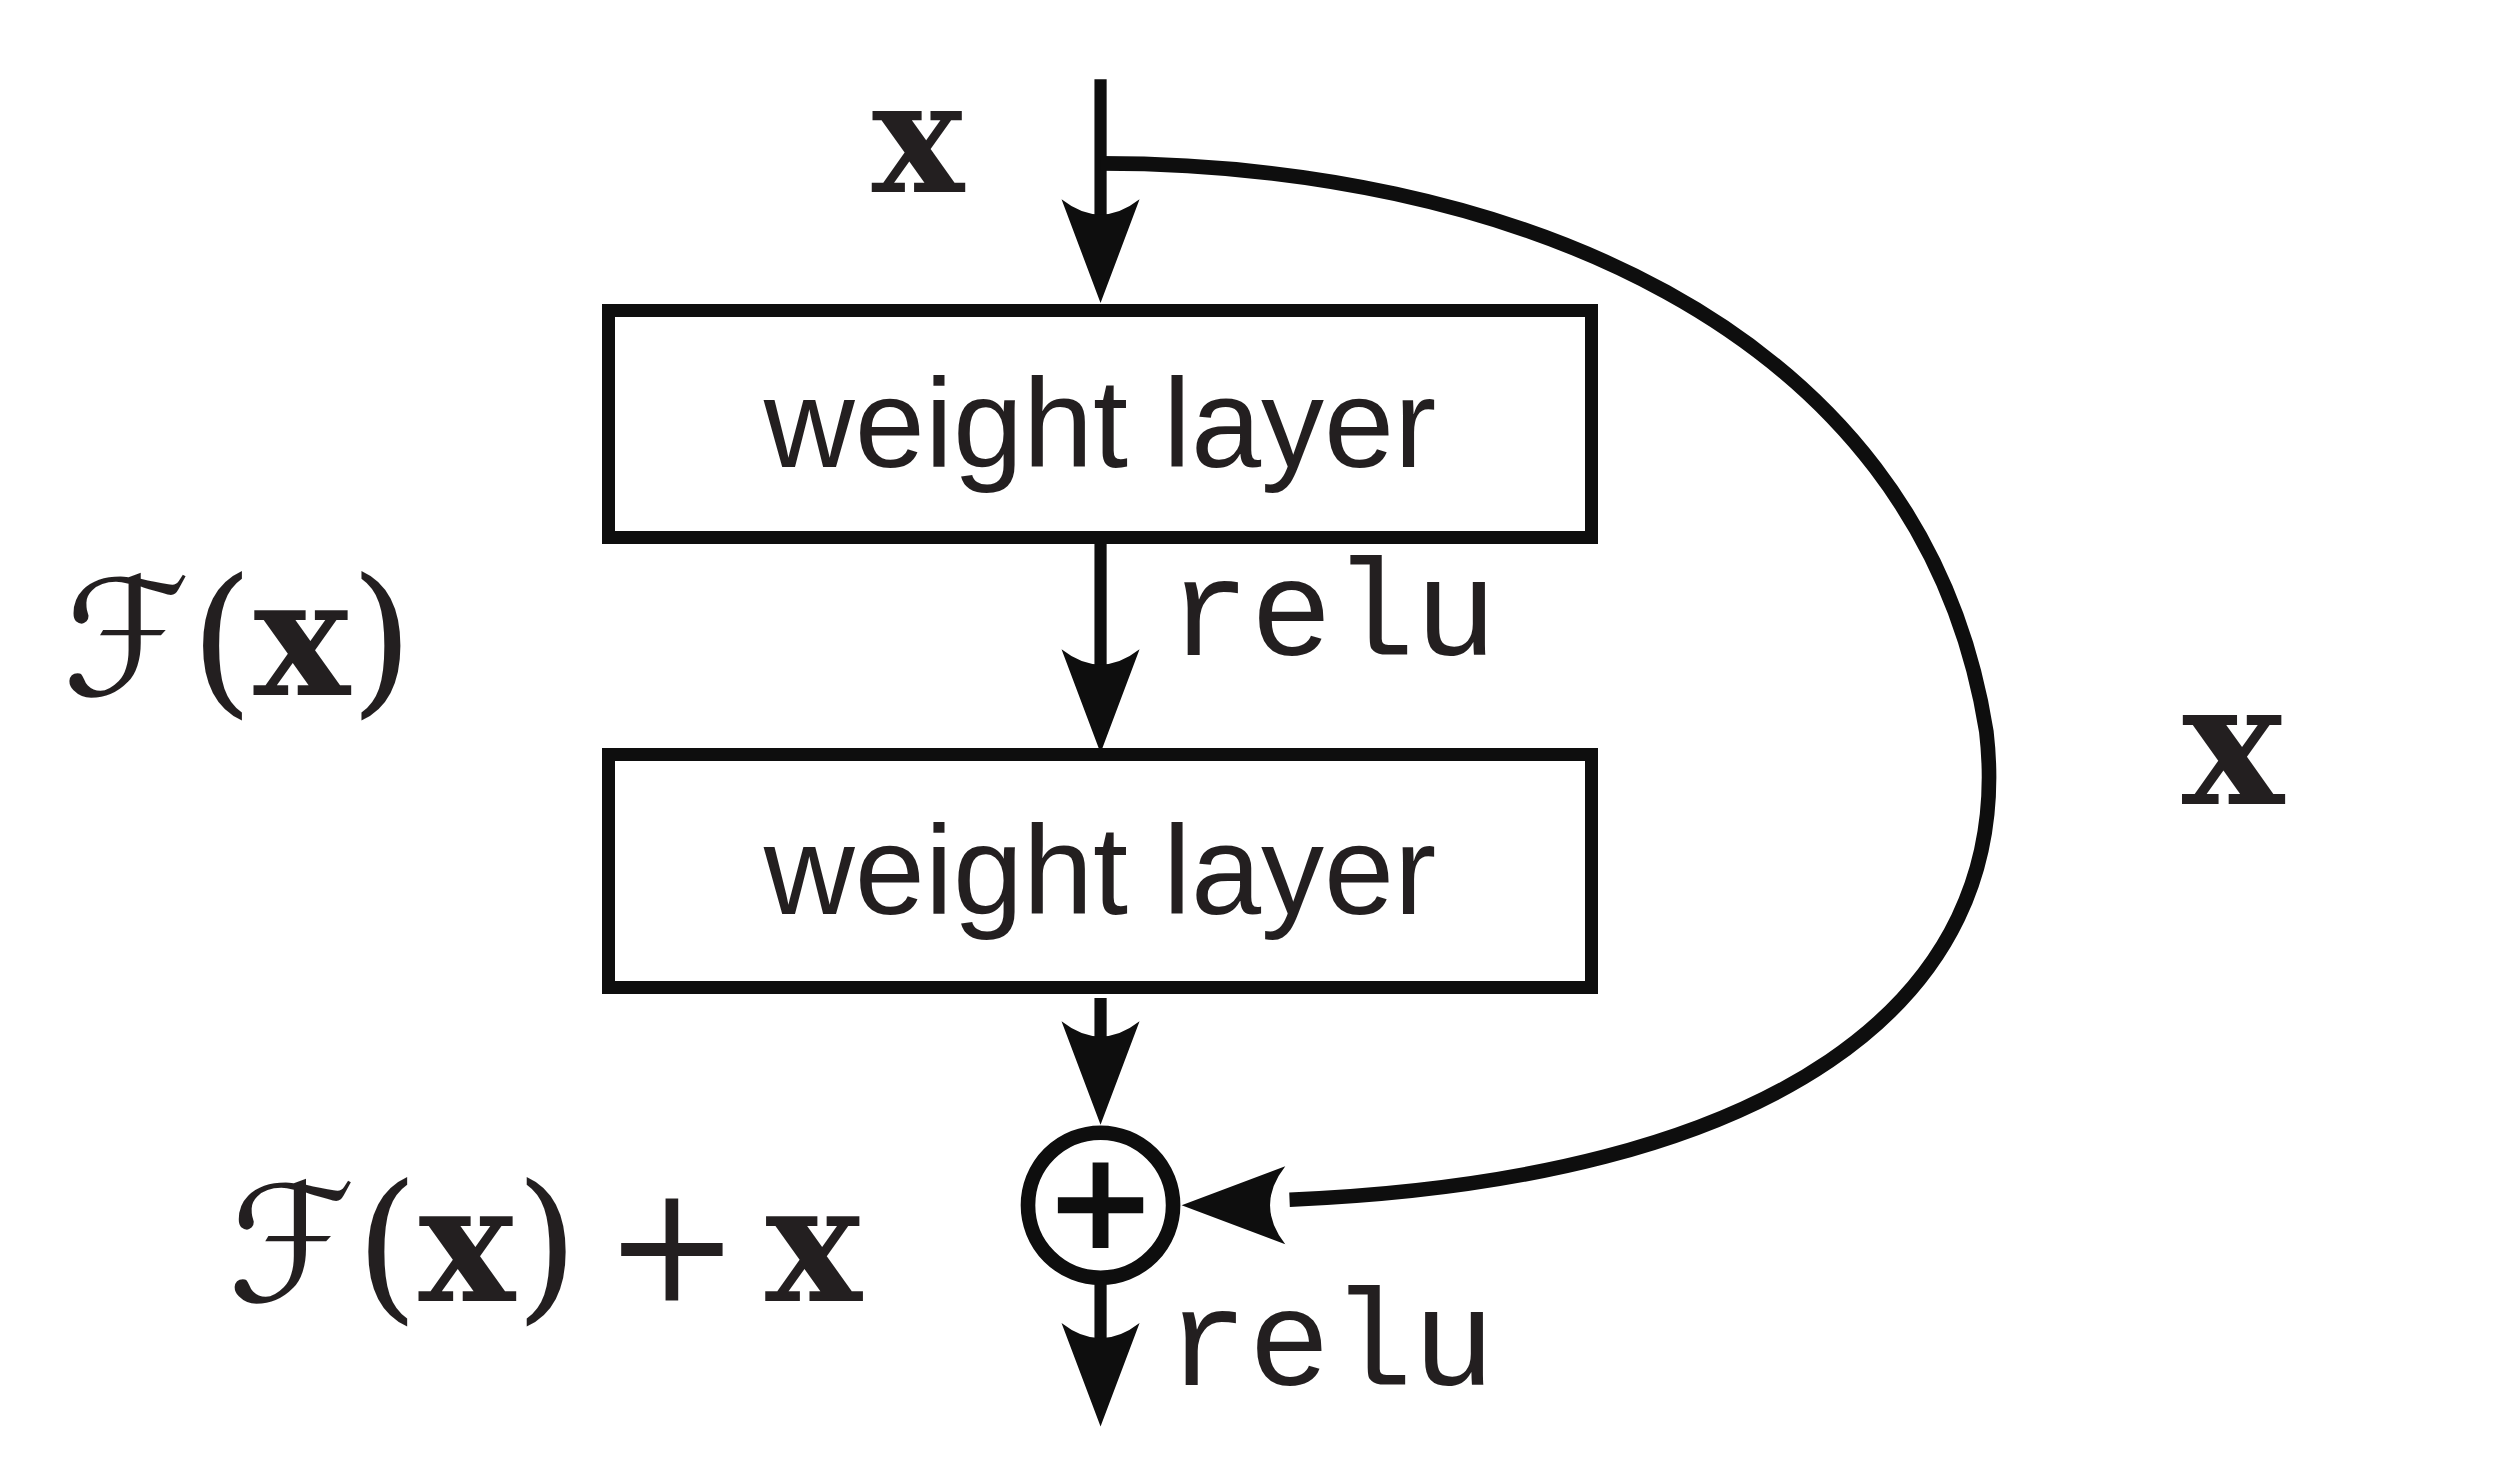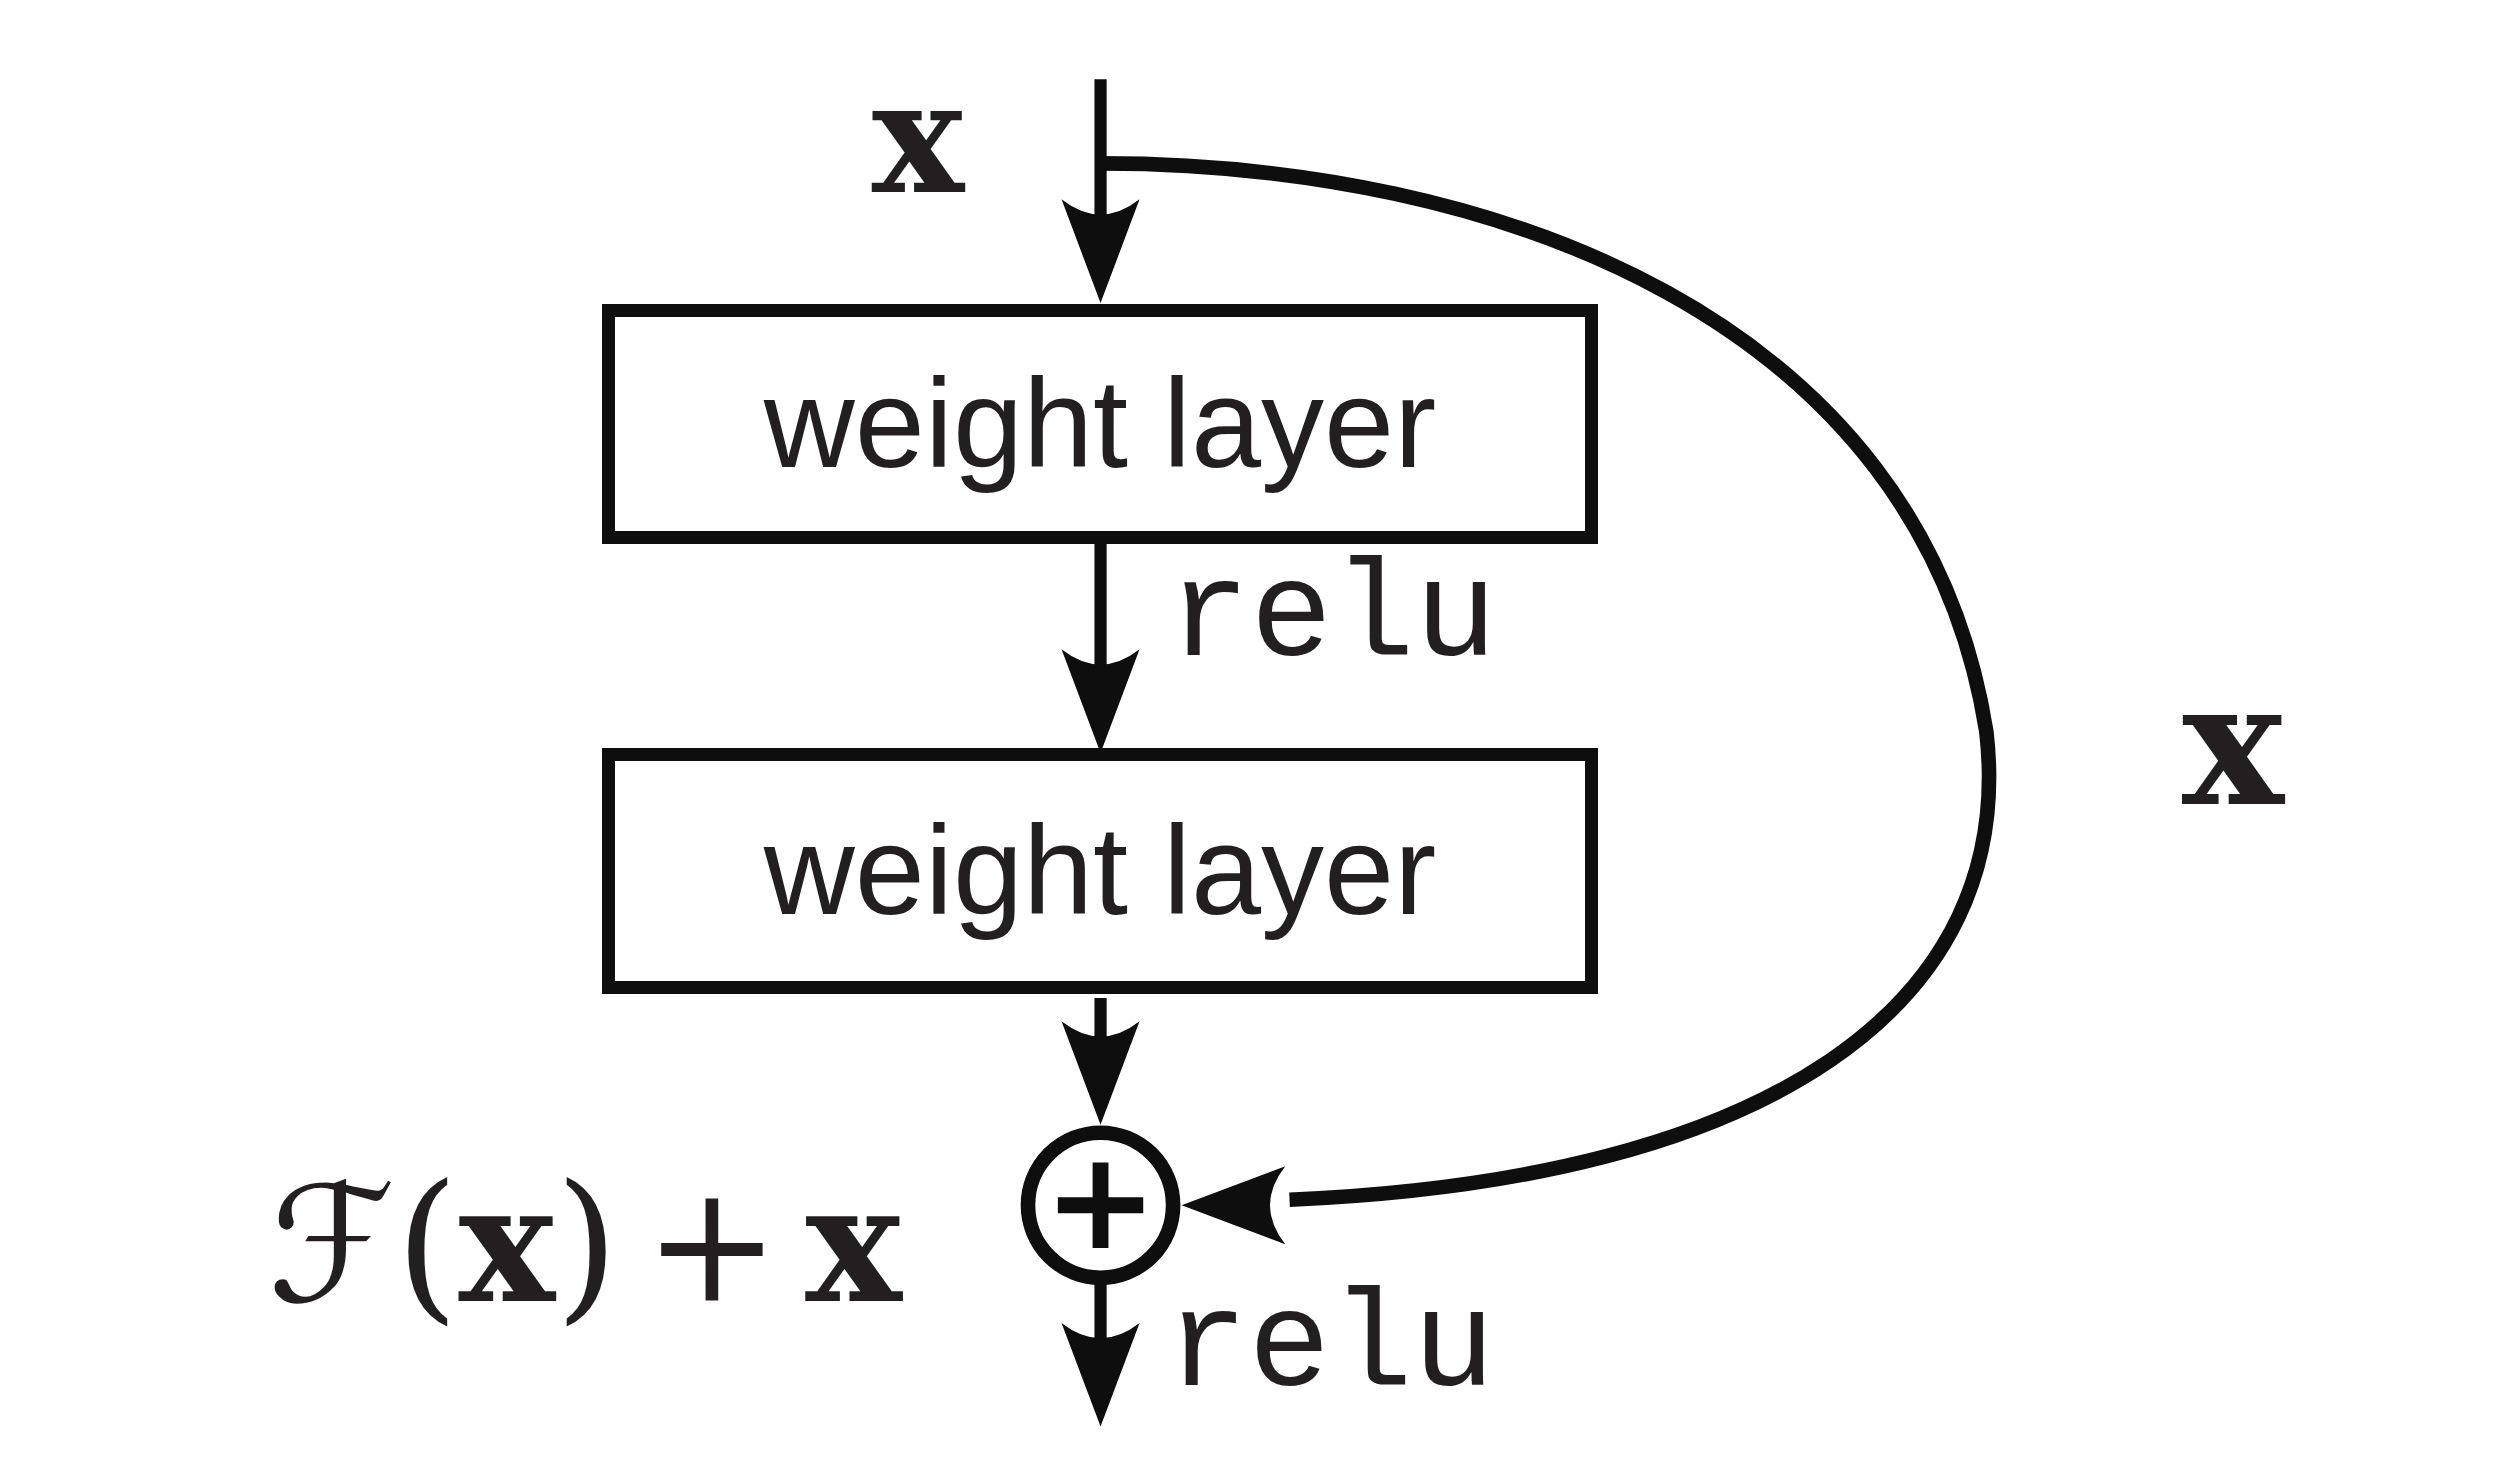--- a/index.html
+++ b/index.html
@@ -52,21 +52,21 @@
     line-height: 1;
   }
   .center  { transform: translate(-50%, -50%); }
   .vcenter { transform: translateY(-50%); }
   .serif { font-family: "DejaVu Serif", "DejaVu Sans", serif; }
   .bold  { font-weight: bold; }
   .sans-225 { font-size: 137px; font-family: Liberation Mono, monospace; }
   .lbl-input-x   { left: 918px; top: 137px;  font-size: 155px; }
   .lbl-relu-mid  { left: 1168px; top: 618px; }
   .lbl-fx        { left: 238px;  top: 638px; font-size: 162px; }
-  .lbl-fx-plus-x { left: 545px;  top: 1244px; font-size: 162px; margin-left: 40px; }
+  .lbl-fx-plus-x { left: 545px;  top: 1244px; font-size: 162px; }
   .lbl-relu-out  { left: 1166px; top: 1348px; }
   .lbl-skip-x    { left: 2233px; top: 743px; font-size: 171px; }
   .lbl-identity  { left: 2249px; top: 949px; font-size: 141px; }
   .plus-op { margin: 0 25.6px; }
 </style>
 </head>
 <body>
 
 <div class="canvas">
 
@@ -95,20 +95,21 @@
     <span class="box-label">weight layer</span>
   </div>
   <div class="box box2">
     <span class="box-label">weight layer</span>
   </div>
 
   <div class="label center serif bold lbl-input-x">x</div>
 
   <div class="label vcenter sans-225 lbl-relu-mid">relu</div>
 
+  <div class="label center serif lbl-fx"><span>ℱ</span><span>(</span><span class="bold">x</span><span>)</span></div>
 
   <div class="label center serif lbl-fx-plus-x"><span>ℱ</span><span>(</span><span class="bold">x</span><span>)</span><span class="plus-op">+</span><span class="bold">x</span></div>
 
   <div class="label vcenter sans-225 lbl-relu-out">relu</div>
 
   <div class="label center serif bold lbl-skip-x">x</div>
 
 </div>
 
 

